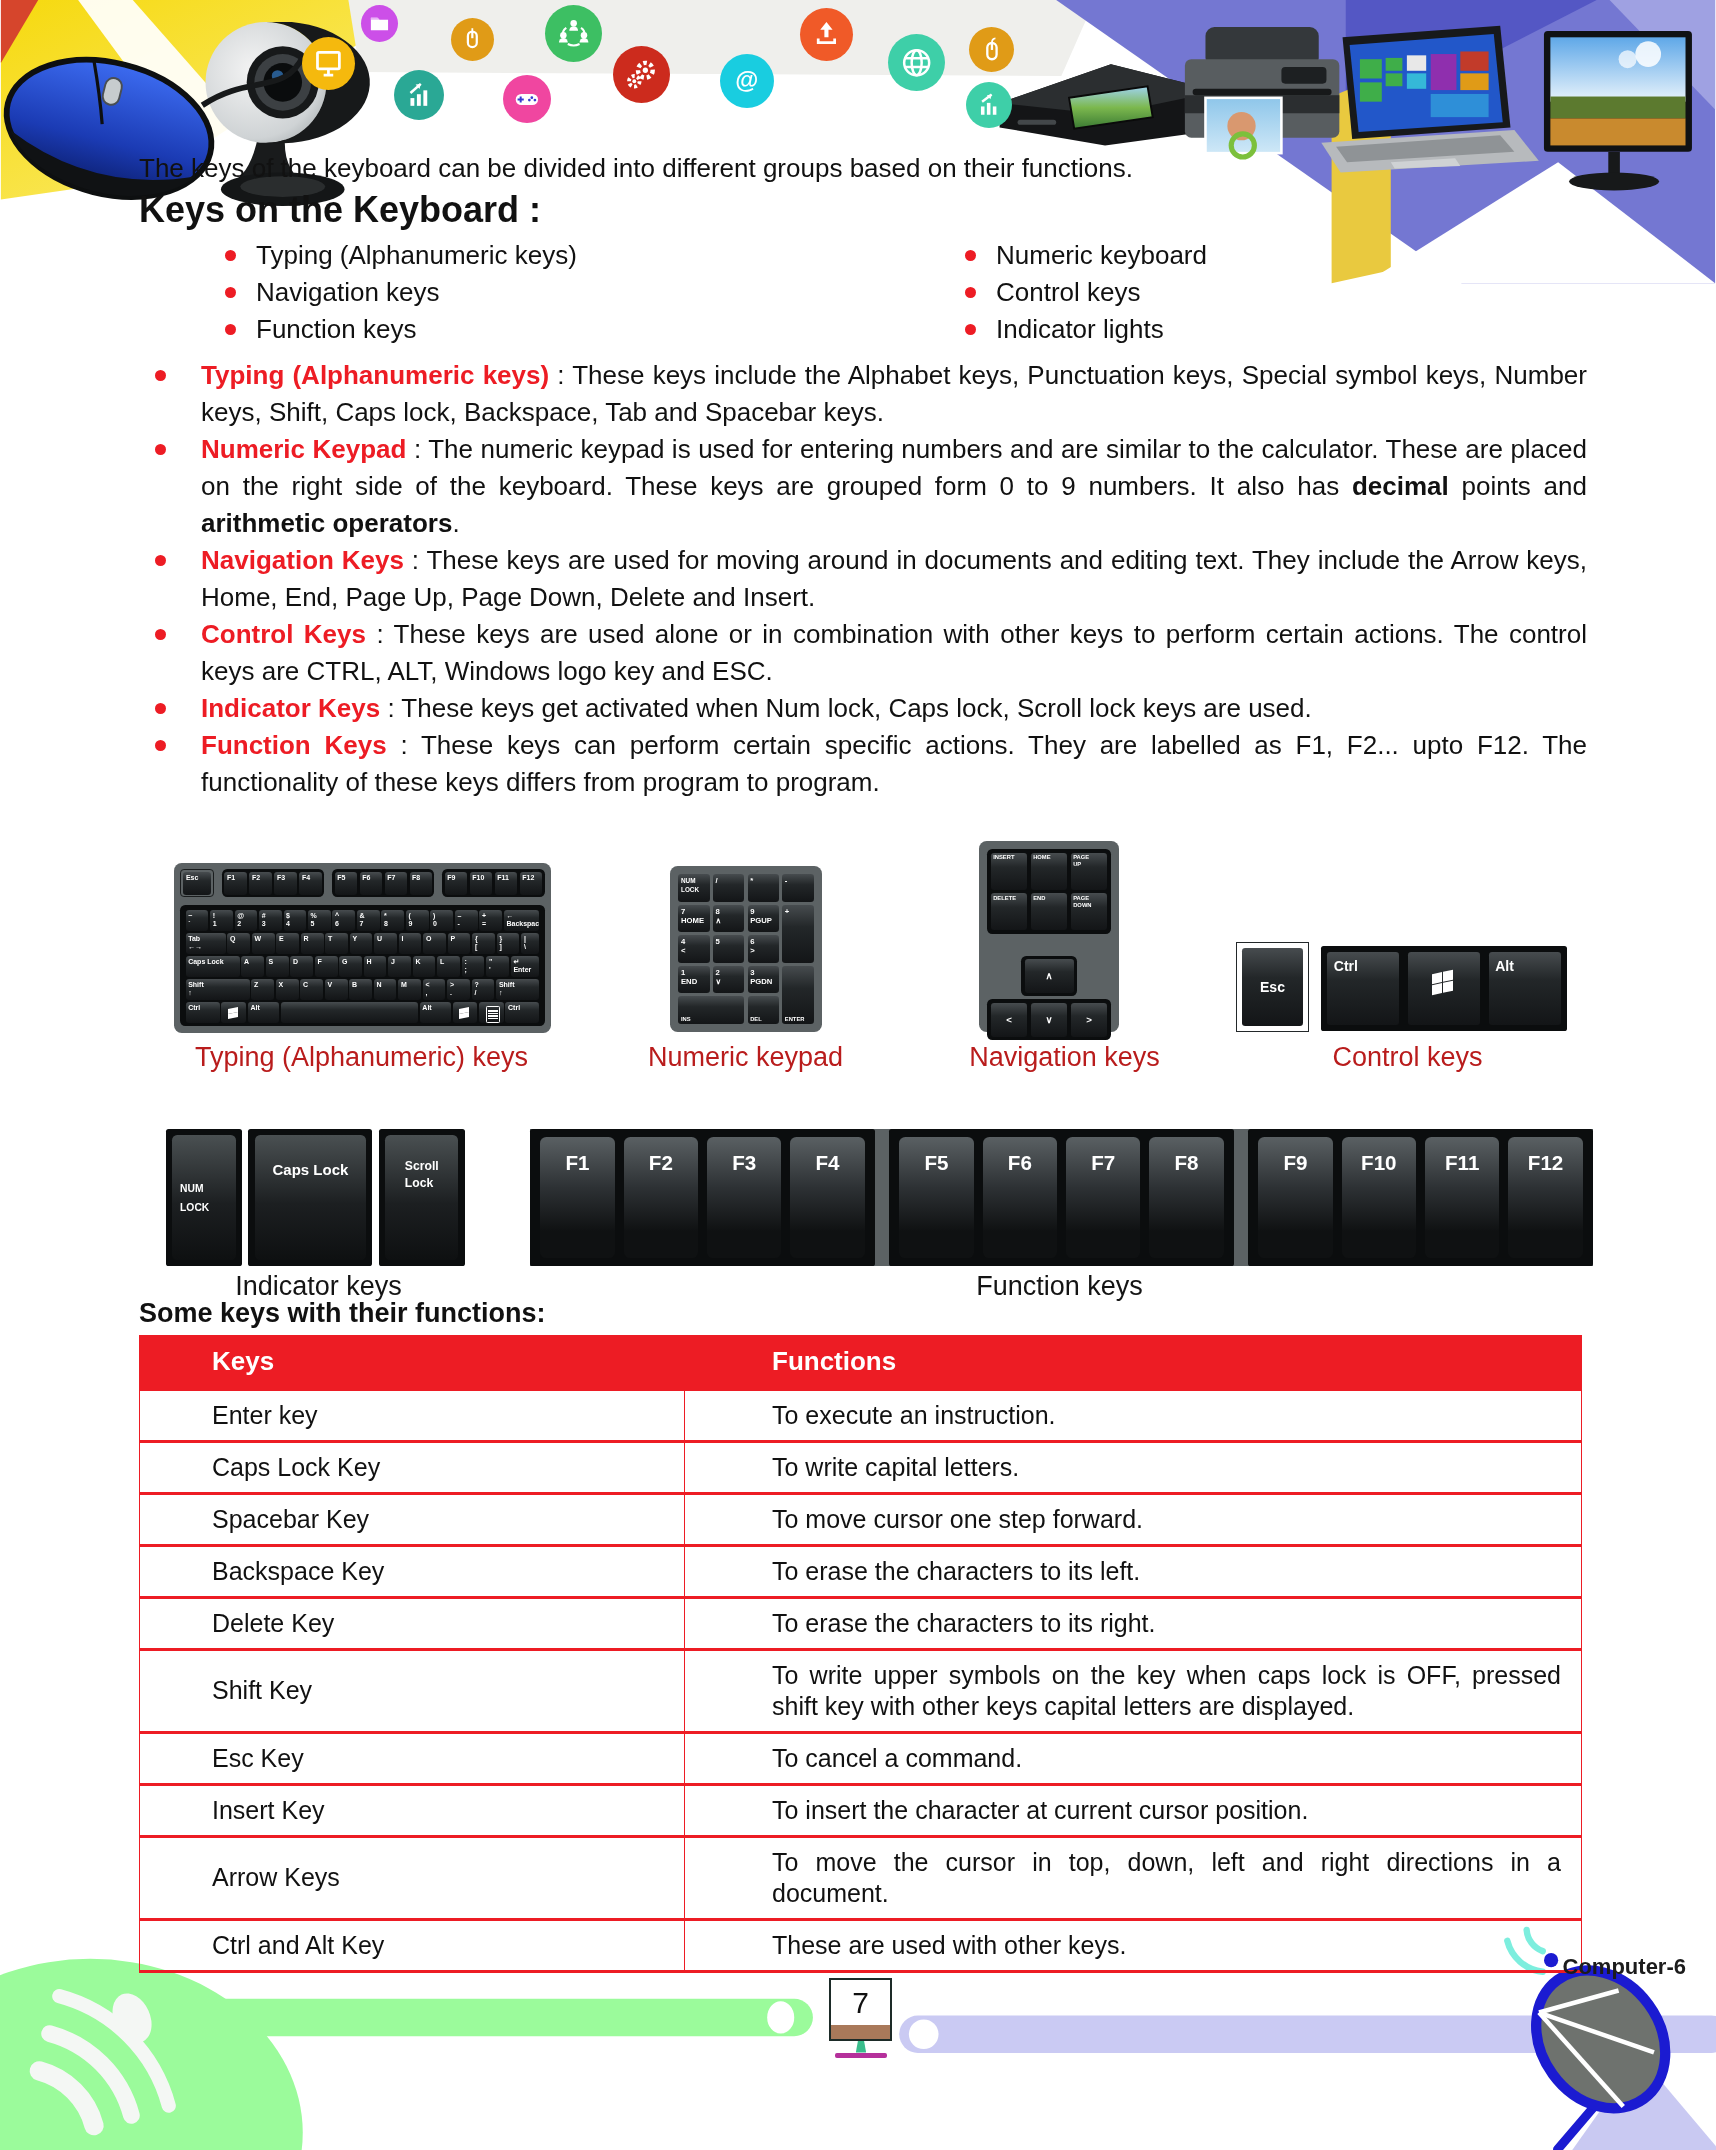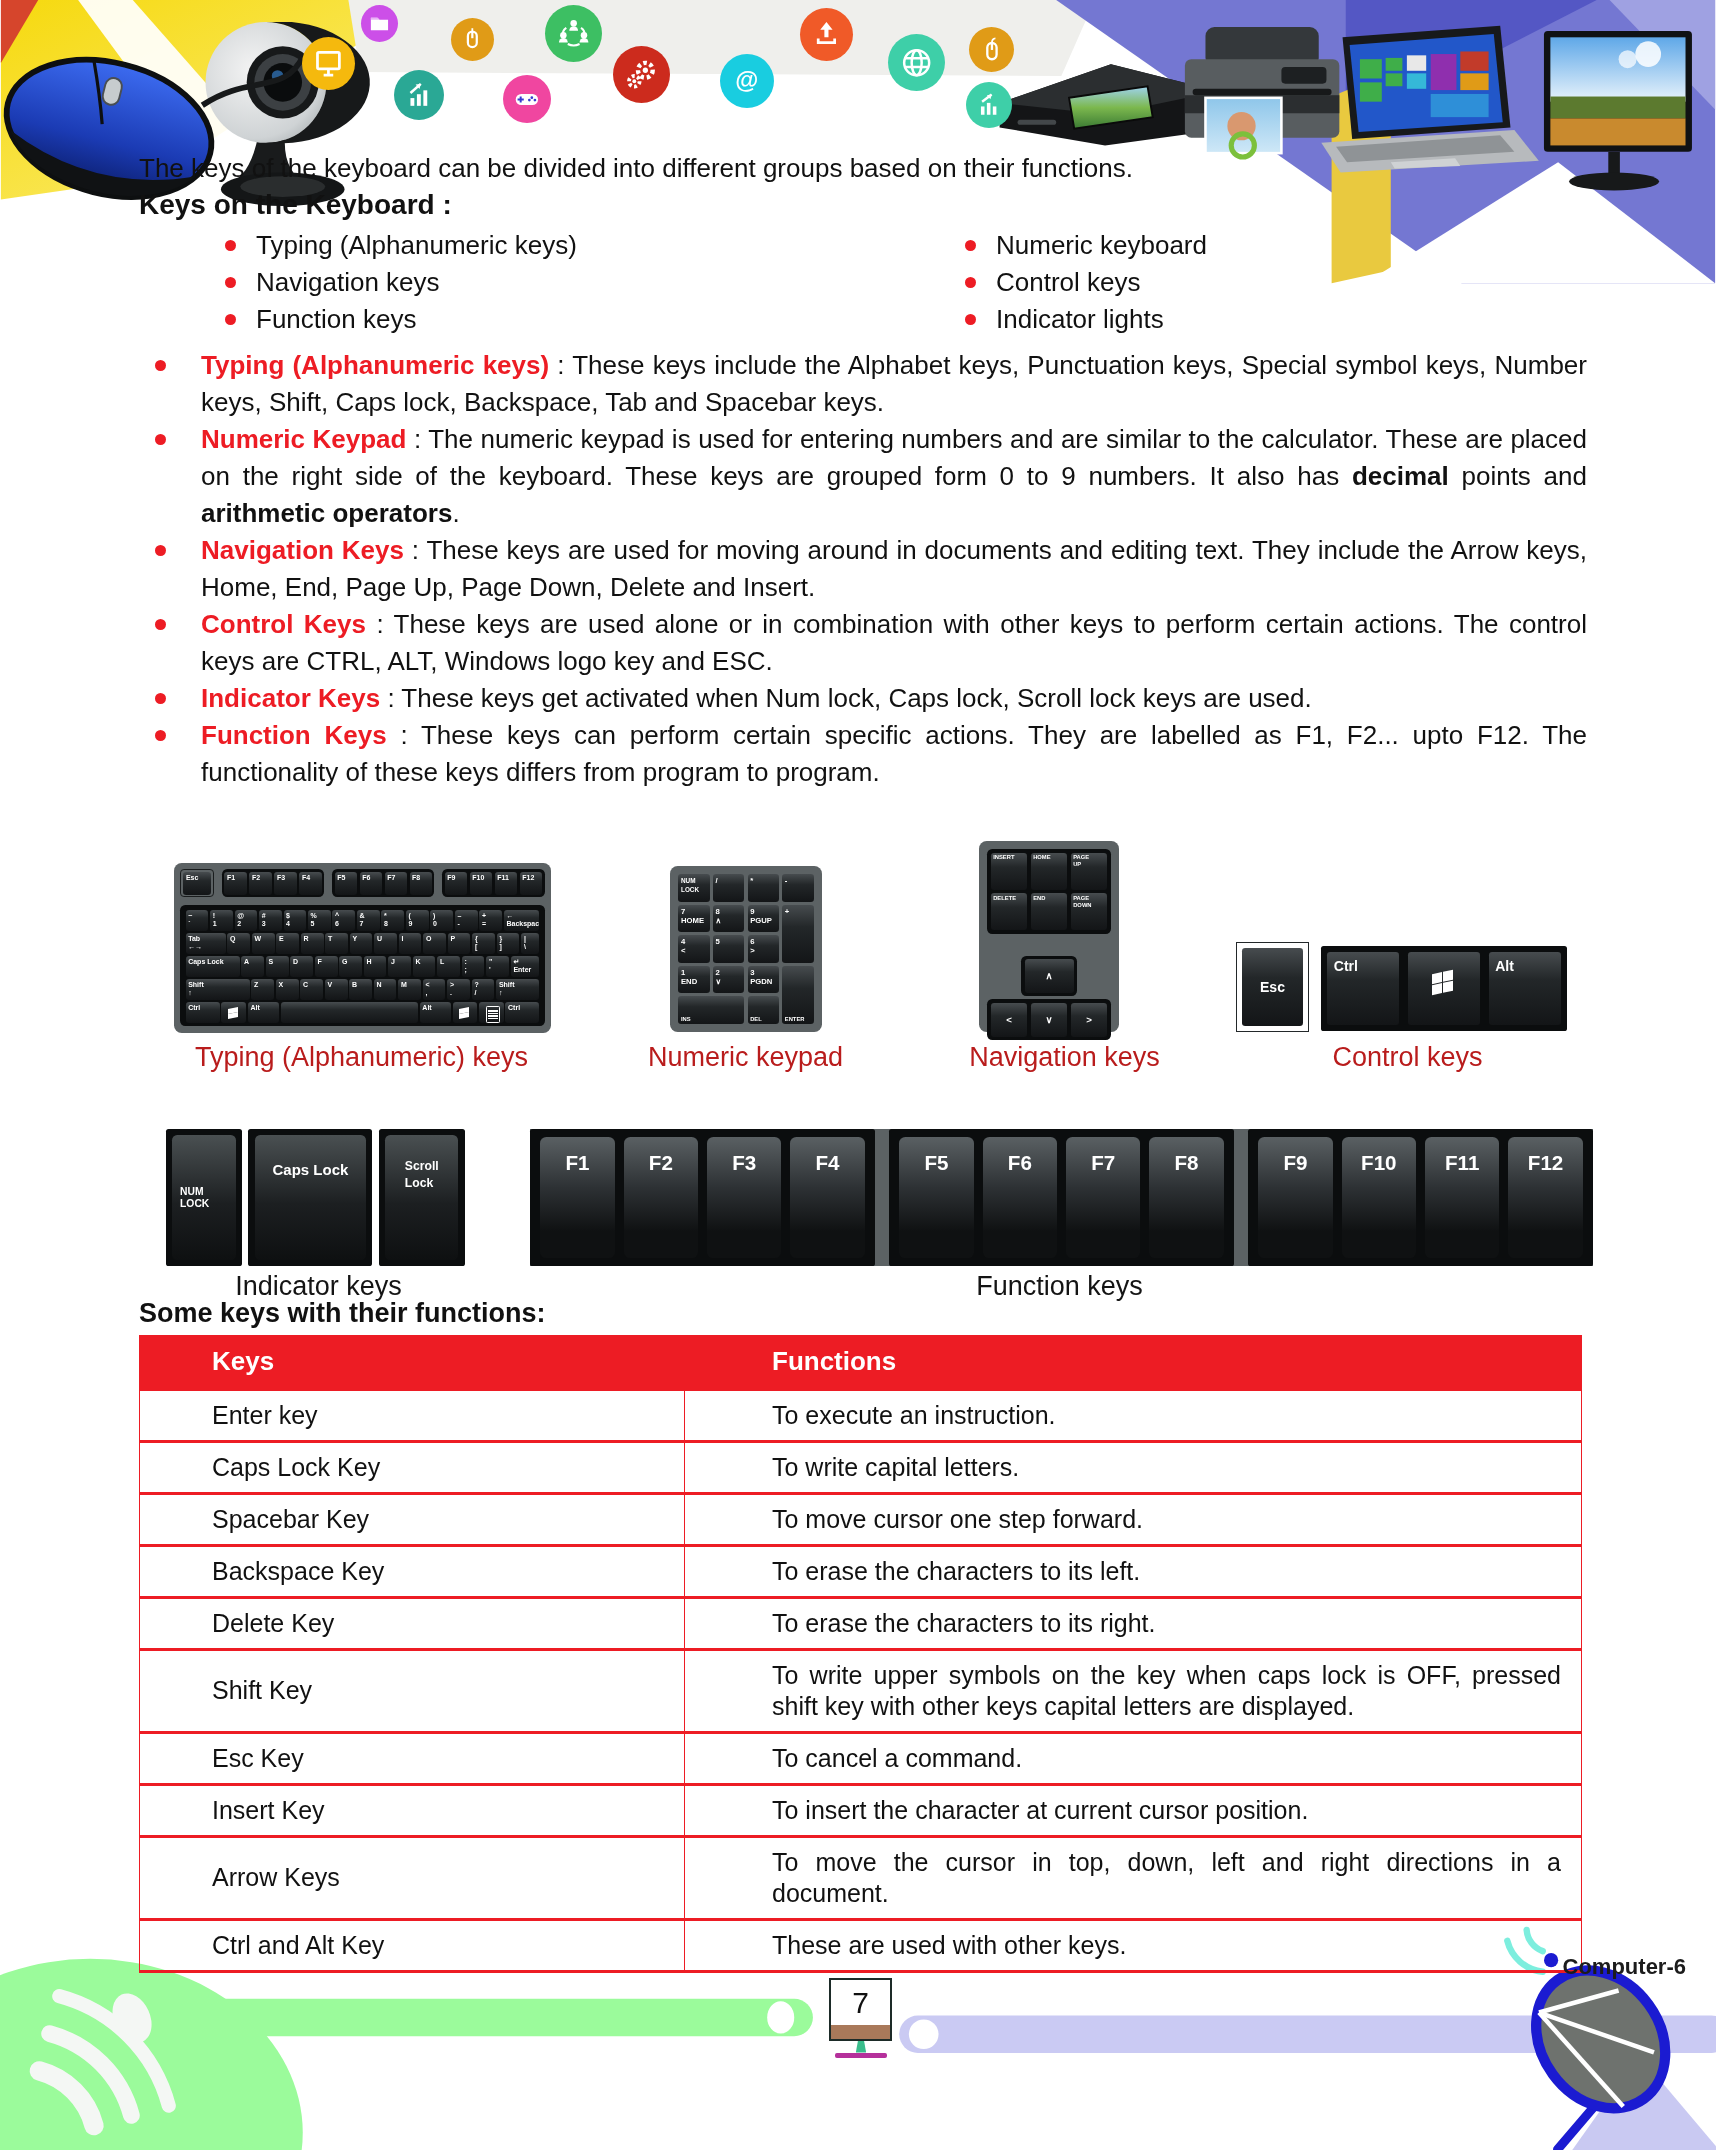--- a/index.html
+++ b/index.html
@@ -6,21 +6,21 @@
   #page{position:relative;width:1716px;height:2151px;background:#fff;overflow:hidden;
         font-family:"Liberation Sans",sans-serif;color:#111;}
   svg{display:block}
   
   #banner-art{position:absolute;left:0;top:0;z-index:1;}
   .circle-icon{position:absolute;z-index:2;border-radius:50%;display:flex;align-items:center;justify-content:center;}
   .circle-icon svg{width:62%;height:62%;}
   
   #content{position:absolute;left:139px;top:151px;width:1448px;z-index:3;}
   .intro{font-size:26px;line-height:35px;}
-  .h-bold{font-size:28px;font-weight:bold;margin-top:2.6px;}
+  .h-bold{font-size:36px;font-weight:bold;margin-top:2.6px;}
   .two-col{display:flex;margin-top:6.4px;}
   .two-col ul{list-style:none;margin:0;padding:0;width:50%;}
   .two-col li{position:relative;padding-left:43px;font-size:26px;line-height:37px;}
   .two-col .col-l li{margin-left:74px;}
   .two-col .col-r li{margin-left:90px;}
   .dot{position:absolute;left:11.6px;top:13px;width:11px;height:11px;border-radius:50%;background:#ed1c24;}
   #bullet-list{list-style:none;margin:9px 0 0 0;padding:0;}
   #bullet-list .para{position:relative;padding-left:62px;margin-top:0;font-size:26px;line-height:37px;text-align:justify;}
   #bullet-list .dot{left:15.5px;top:13.5px;}
   .lead{color:#ed1c24;font-weight:bold;}
@@ -76,21 +76,21 @@
   #control-kb .key{flex:1;font-size:14px;padding:5.2px 0 0 6.4px;}
   #control-kb .winkey .win-flag{grid-template-columns:9.7px 9.7px;grid-template-rows:9.7px 9.7px;gap:1.3px;margin:14px 0 0 17px;}
   
   .caption{position:absolute;z-index:3;width:399px;text-align:center;font-size:27px;color:#b91c1c;}
   
   #indicator-row{position:absolute;left:166px;top:1129px;height:137px;z-index:3;display:flex;gap:6.4px;}
   .ind-panel{background:#0b0d0e;border-radius:2.6px;padding:6.4px;box-sizing:border-box;height:100%;}
   .ind-key{width:100%;height:100%;border-radius:5.2px;background:linear-gradient(180deg,#4a5052 0%,#1c1f21 55%,#0e1011 100%);
       color:#fff;font-weight:bold;white-space:pre-line;display:flex;box-sizing:border-box;}
   #ind-num{width:76px}#ind-caps{width:124px}#ind-scroll{width:86px}
-  #ind-num .ind-key{font-size:10.3px;line-height:12px;align-items:center;padding-left:7.7px;}
+  #ind-num .ind-key{font-size:10.3px;line-height:19px;align-items:center;padding-left:7.7px;}
   #ind-caps .ind-key{font-size:15px;align-items:flex-start;justify-content:center;padding-top:26px;}
   #ind-scroll .ind-key{font-size:12.2px;line-height:17px;align-items:flex-start;justify-content:center;padding-top:23px;}
   #function-row{position:absolute;left:530px;top:1129px;width:1063px;height:137px;z-index:3;display:flex;gap:14px;background:#5c6264;}
   .f-panel{background:#0b0d0e;border-radius:2.6px;flex:1;display:flex;gap:9px;padding:7.7px 10.3px;box-sizing:border-box;}
   .f-key{flex:1;border-radius:6.4px;color:#fff;font-weight:bold;font-size:20.6px;
       background:linear-gradient(180deg,#5a6063 0%,#2d3134 42%,#0f1112 78%);
       display:flex;justify-content:center;padding-top:14px;box-sizing:border-box;}
   .kb-label{position:absolute;z-index:3;width:399px;text-align:center;font-size:27px;color:#141414;}
   
   #some-keys-h{position:absolute;left:139px;top:1298px;z-index:3;font-size:27px;font-weight:bold;}

